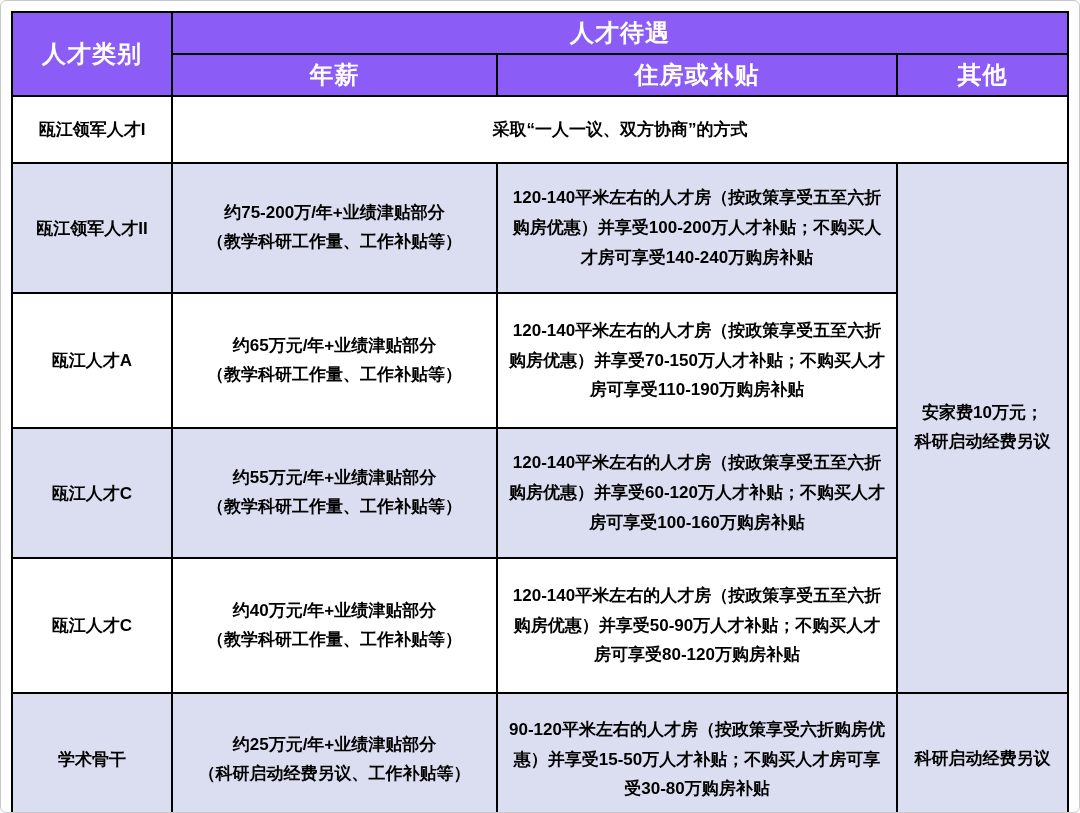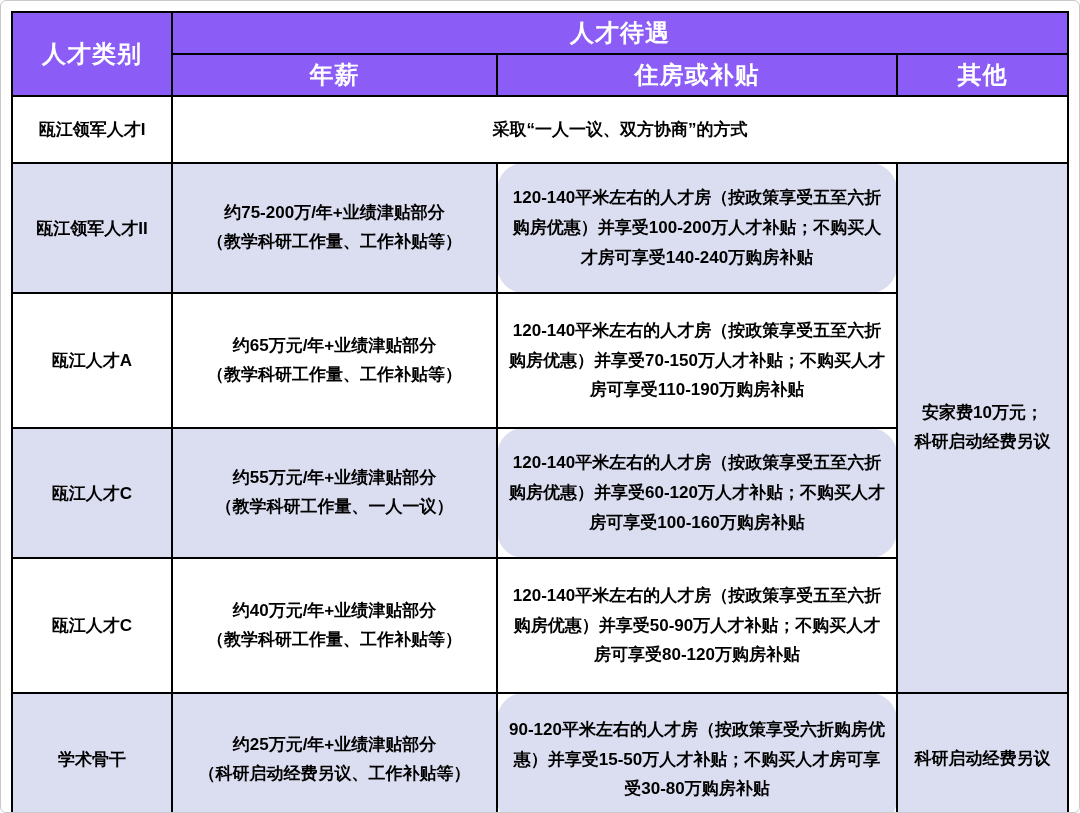--- a/index.html
+++ b/index.html
@@ -54,21 +54,20 @@
   .r6  { height: 133px; }
   .bg-white { background: #ffffff; }
   .bg-alt   { background: #DBDEF0; }
   .cell-salary {
     white-space: pre-line;
     line-height: 1.7;
   }
   .cell-housing {
     line-height: 1.75;
     padding: 4px 10px;
-    border-radius: 27px;
   }
   .cell-other {
     white-space: pre-line;
     line-height: 1.7;
     text-align: center;
   }
   .cell-note {
     font-size: 17px;
     border-radius: 24px;
   }
@@ -112,21 +111,21 @@
       <tr class="r3">
         <td class="bg-white">瓯江人才A</td>
         <td class="bg-white cell-salary">约65万元/年+业绩津贴部分
 （教学科研工作量、工作补贴等）</td>
         <td class="bg-white cell-housing">120-140平米左右的人才房（按政策享受五至六折购房优惠）并享受70-150万人才补贴；不购买人才房可享受110-190万购房补贴</td>
       </tr>
 
       <tr class="r4">
         <td class="bg-alt">瓯江人才C</td>
         <td class="bg-alt cell-salary">约55万元/年+业绩津贴部分
-（教学科研工作量、一人一议）</td>
+（教学科研工作量、工作补贴等）</td>
         <td class="bg-alt cell-housing">120-140平米左右的人才房（按政策享受五至六折购房优惠）并享受60-120万人才补贴；不购买人才房可享受100-160万购房补贴</td>
       </tr>
 
       <tr class="r5">
         <td class="bg-white">瓯江人才C</td>
         <td class="bg-white cell-salary">约40万元/年+业绩津贴部分
 （教学科研工作量、工作补贴等）</td>
         <td class="bg-white cell-housing">120-140平米左右的人才房（按政策享受五至六折购房优惠）并享受50-90万人才补贴；不购买人才房可享受80-120万购房补贴</td>
       </tr>
 

